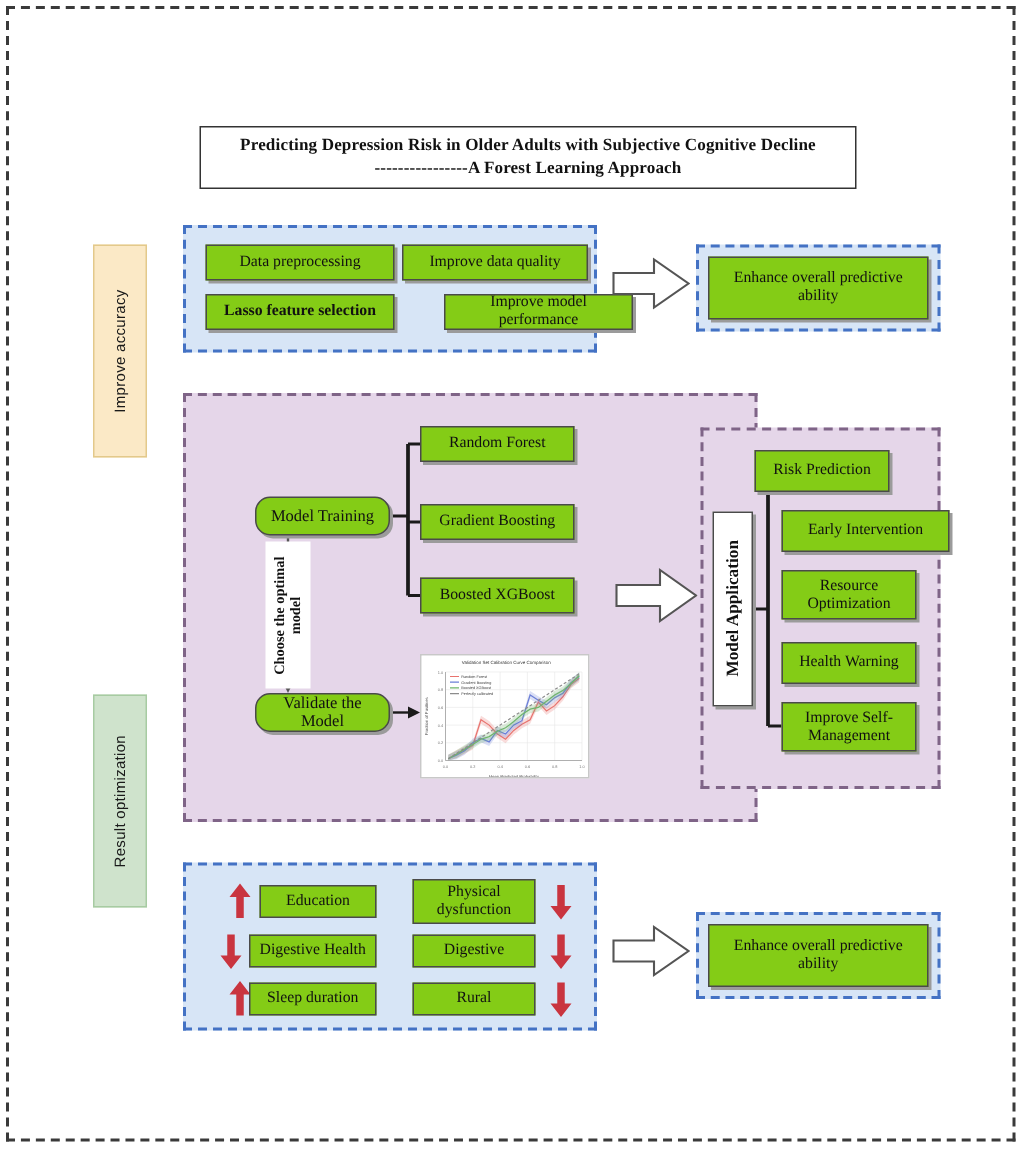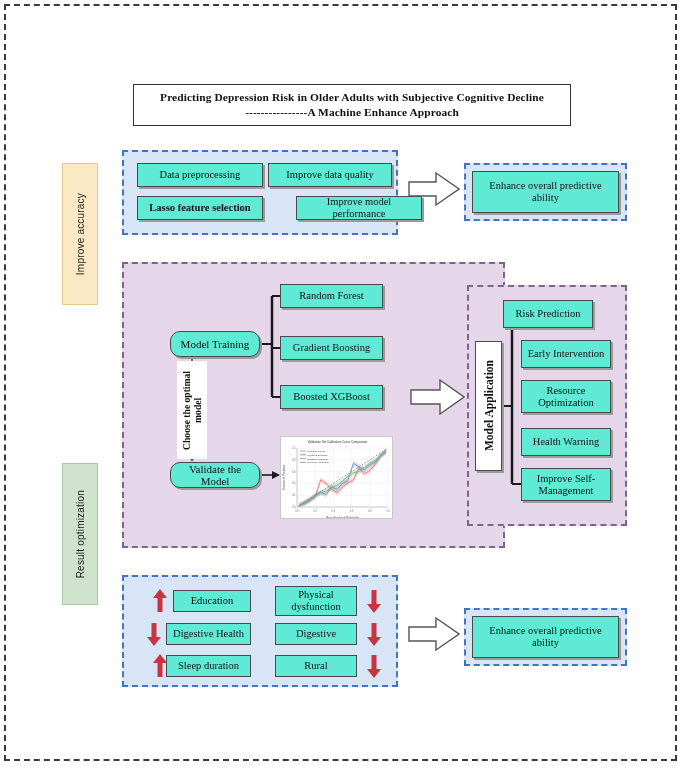--- a/index.html
+++ b/index.html
@@ -96,21 +96,21 @@
   #panel-enhance-top   { left: 464px; top: 163px; width: 163px; height: 58px; }
   #panel-training      { left: 122px; top: 262px; width: 383px; height: 286px; }
   #panel-application   { left: 467px; top: 285px; width: 160px; height: 241px; }
   #panel-factors       { left: 122px; top: 575px; width: 276px; height: 112px; }
   #panel-enhance-bot   { left: 464px; top: 608px; width: 163px; height: 58px; }
 
   
   .node {
     position: absolute;
     box-sizing: border-box;
-    background: #5eead4;
+    background: #84cc16;
     border: 1px solid #4a4a4a;
     display: flex;
     align-items: center;
     justify-content: center;
     text-align: center;
     font-size: 10.5px;
     color: #111;
     line-height: 12px;
     padding: 0 3px;
   }
@@ -165,21 +165,21 @@
     writing-mode: vertical-rl;
     transform: rotate(180deg);
     font-weight: bold;
     font-size: 11.5px;
     color: #111;
     white-space: nowrap;
   }
 
   
   #node-risk-prediction    { left: 503px; top: 300px; width: 90px; height: 28px; }
-  #node-early-intervention { left: 521px; top: 340px; width: 90px; height: 28px; }
+  #node-early-intervention { left: 521px; top: 340px; width: 112px; height: 28px; }
   #node-resource-optim     { left: 521px; top: 380px; width: 90px; height: 33px; }
   #node-health-warning     { left: 521px; top: 428px; width: 90px; height: 28px; }
   #node-improve-self-mgmt  { left: 521px; top: 468px; width: 90px; height: 33px; }
 
   
   #node-education        { left: 173px; top: 590px; width: 78px; height: 22px; }
   #node-digestive-health { left: 166px; top: 623px; width: 85px; height: 22px; }
   #node-sleep-duration   { left: 166px; top: 655px; width: 85px; height: 22px; }
   #node-physical-dys     { left: 275px; top: 586px; width: 82px; height: 30px; }
   #node-arthritis        { left: 275px; top: 623px; width: 82px; height: 22px; }
@@ -224,21 +224,21 @@
   }
   #chart-card svg { display: block; }
 </style>
 </head>
 <body>
 
 <div id="outer-frame"></div>
 
 <div id="title-box">
   <div class="tline">Predicting Depression Risk in Older Adults with Subjective Cognitive Decline</div>
-  <div class="tline">----------------A Machine Enhance Approach</div>
+  <div class="tline">----------------A Forest Learning Approach</div>
 </div>
 
 <div class="side-label" id="side-improve-accuracy">
   <span>Improve accuracy</span>
 </div>
 <div class="side-label" id="side-result-optimization">
   <span>Result optimization</span>
 </div>
 
 <div class="panel panel-blue" id="panel-preprocessing"></div>

